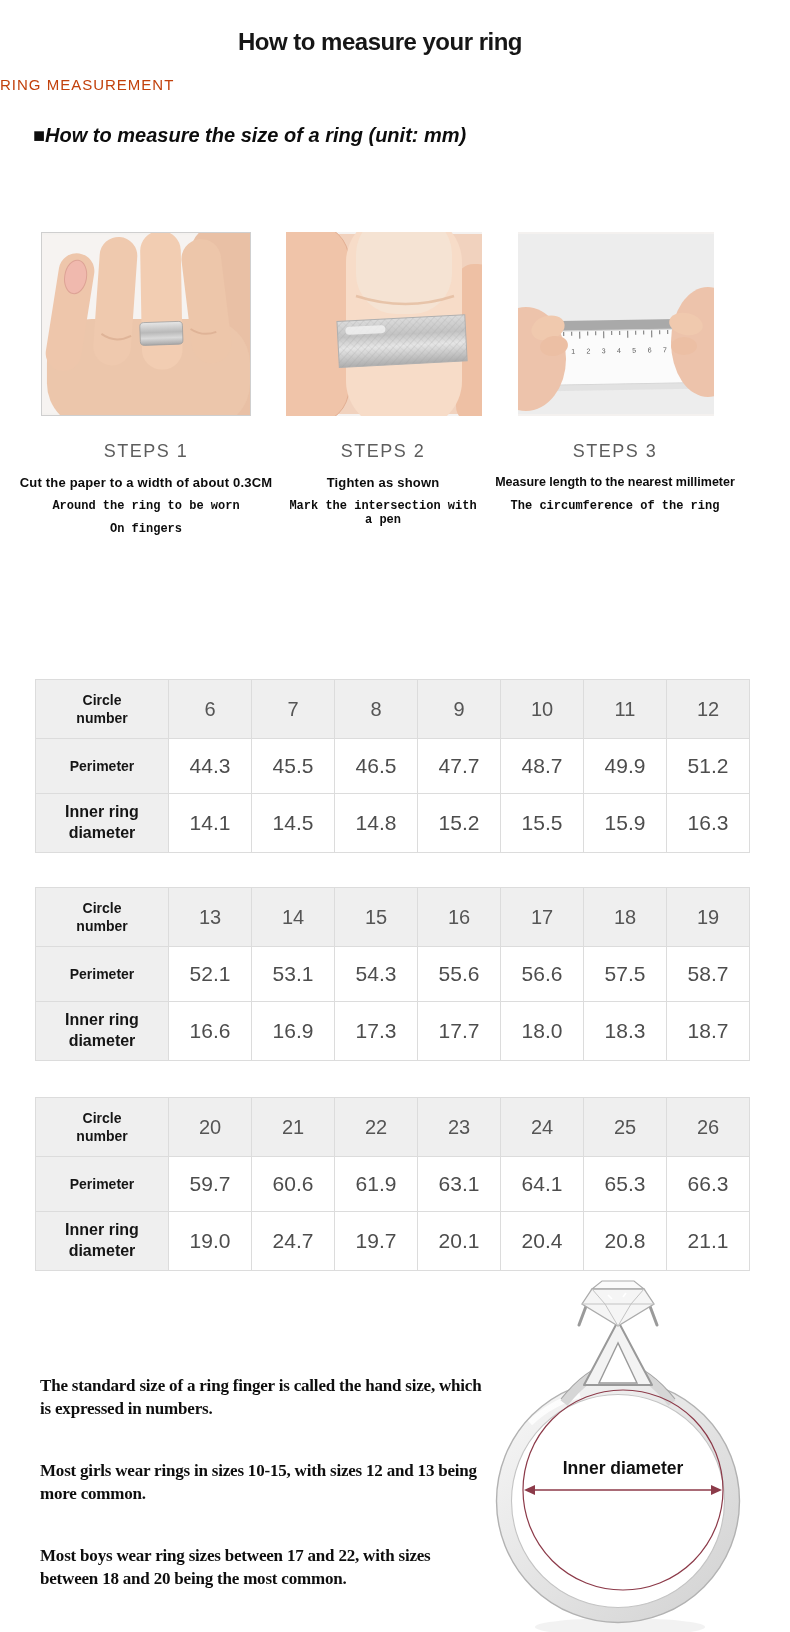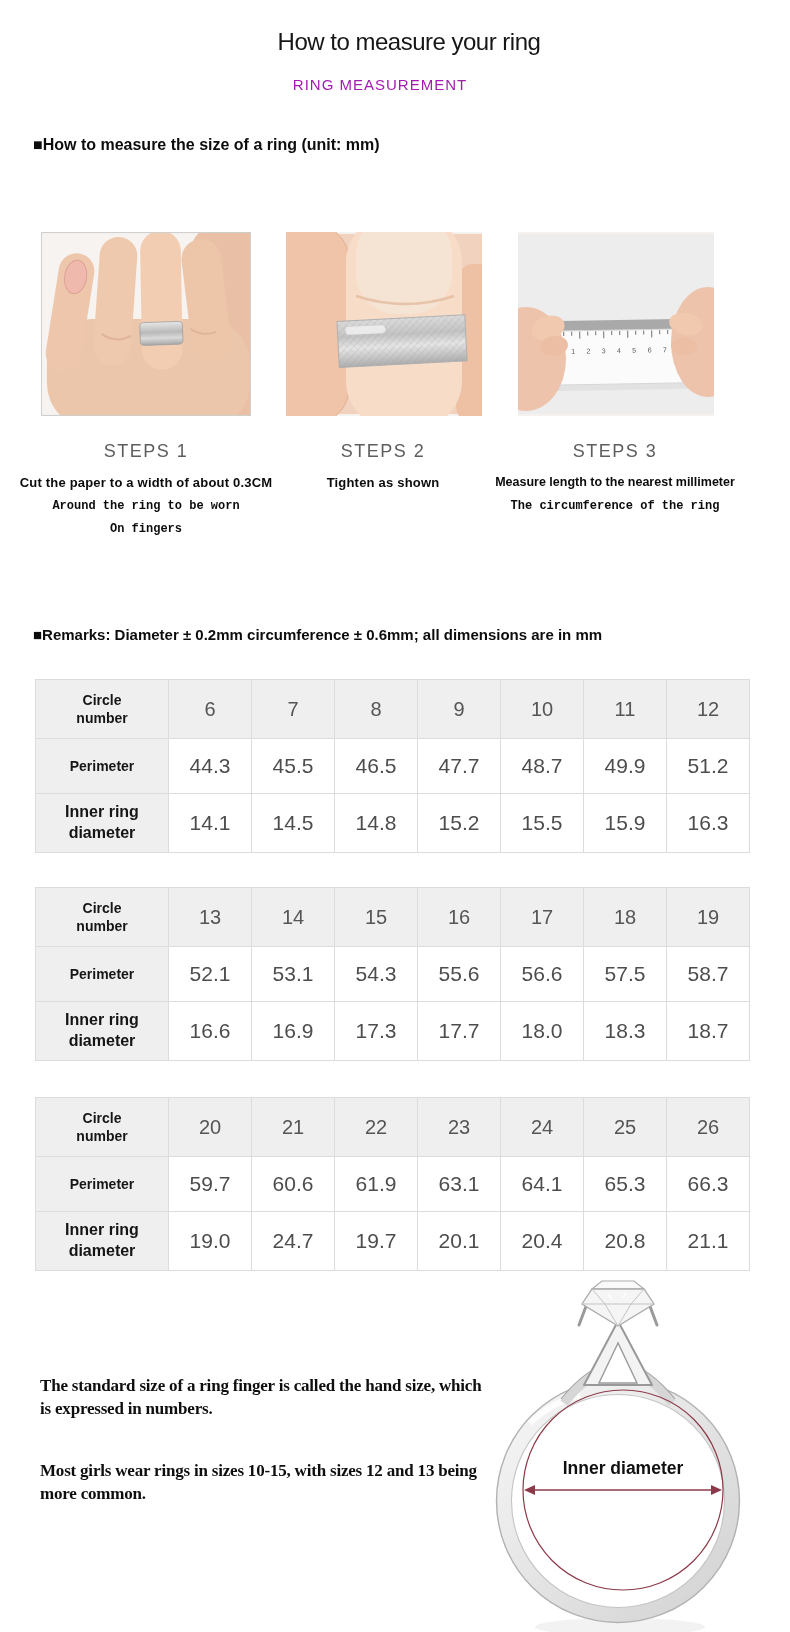--- a/index.html
+++ b/index.html
@@ -3,25 +3,25 @@
 <meta charset="utf-8">
 <style>
   html,body{margin:0;padding:0;background:#fff;}
   .page{
     position:relative;width:790px;height:1632px;margin:0 auto;
     background:#ffffff;overflow:hidden;
     font-family:"Liberation Sans",sans-serif;color:#111;
   }
   
   .title{position:absolute;top:28px;left:0;width:760px;text-align:center;
-         font-size:24px;font-weight:normal;color:#161616;letter-spacing:-0.5px;margin-left:29px;}
-  .subtitle{position:absolute;top:76px;left:0;width:760px;text-align:center;
-            font-size:15px;color:#a21caf;letter-spacing:1px;}
-  .section-heading{position:absolute;top:136px;left:33px;
-                   font-size:16px;font-weight:bold;color:#0d0d0d;}
+         font-size:24px;font-weight:bold;color:#161616;letter-spacing:-0.5px;}
+  .subtitle{position:absolute;top:76px;left:0;width:760px;
+            font-size:15px;color:#c2410c;letter-spacing:1px;}
+  .section-heading{position:absolute;top:124px;left:33px;
+                   font-size:20px;font-weight:bold;color:#0d0d0d;font-style:italic;}
   
   .fig{position:absolute;top:232px;height:184px;overflow:hidden;background:#f4f1ef;}
   .fig svg{display:block;width:100%;height:100%;}
   .fig1{left:41px;width:210px;border:1px solid #cfcfcf;box-sizing:border-box;}
   .fig2{left:286px;width:196px;}
   .fig3{left:518px;width:196px;}
   
   .cap{position:absolute;top:441px;width:260px;text-align:center;}
   .cap1{left:16px;}
   .cap2{left:253px;}
@@ -148,28 +148,30 @@
 
   <div class="cap cap1">
     <div class="steps-label">STEPS 1</div>
     <div class="cap-line cap-sm">Cut the paper to a width of about 0.3CM</div>
     <div class="cap-line cap-md">Around the ring to be worn</div>
     <div class="cap-line cap-md">On fingers</div>
   </div>
   <div class="cap cap2">
     <div class="steps-label">STEPS 2</div>
     <div class="cap-line cap-sm">Tighten as shown</div>
+    <div class="cap-line cap-md">
+        <span class="wrapline">Mark the intersection with a pen</span>
+      </div>
   </div>
   <div class="cap cap3">
     <div class="steps-label">STEPS 3</div>
     <div class="cap-line cap-xs">Measure length to the nearest millimeter</div>
     <div class="cap-line cap-md">The circumference of the ring</div>
   </div>
 
-  <div class="remarks">■Remarks: Diameter ± 0.2mm circumference ± 0.6mm; all dimensions are in mm</div>
 
   <table class="size-table t1">
       <tbody>
         <tr>
           <th>Circle number</th>
           <td>6</td>
           <td>7</td>
           <td>8</td>
           <td>9</td>
           <td>10</td>
@@ -262,20 +264,21 @@
           <td>20.1</td>
           <td>20.4</td>
           <td>20.8</td>
           <td>21.1</td>
         </tr>
       </tbody>
     </table>
 
   <p class="note note1">The standard size of a ring finger is called the hand size, which is expressed in numbers.</p>
   <p class="note note2">Most girls wear rings in sizes 10-15, with sizes 12 and 13 being more common.</p>
+  <p class="note note3">Most boys wear ring sizes between 17 and 22, with sizes between 18 and 20 being the most common.</p>
 
   <div class="ring-diagram">
     <svg viewBox="0 0 310 389">
       <defs>
         <linearGradient id="bandGrad" x1="0" y1="0" x2="1" y2="1">
           <stop offset="0" stop-color="#f7f7f7"></stop>
             <stop offset="0.5" stop-color="#e4e4e4"></stop>
           <stop offset="1" stop-color="#d2d2d2"></stop>
         </linearGradient>
       </defs>

